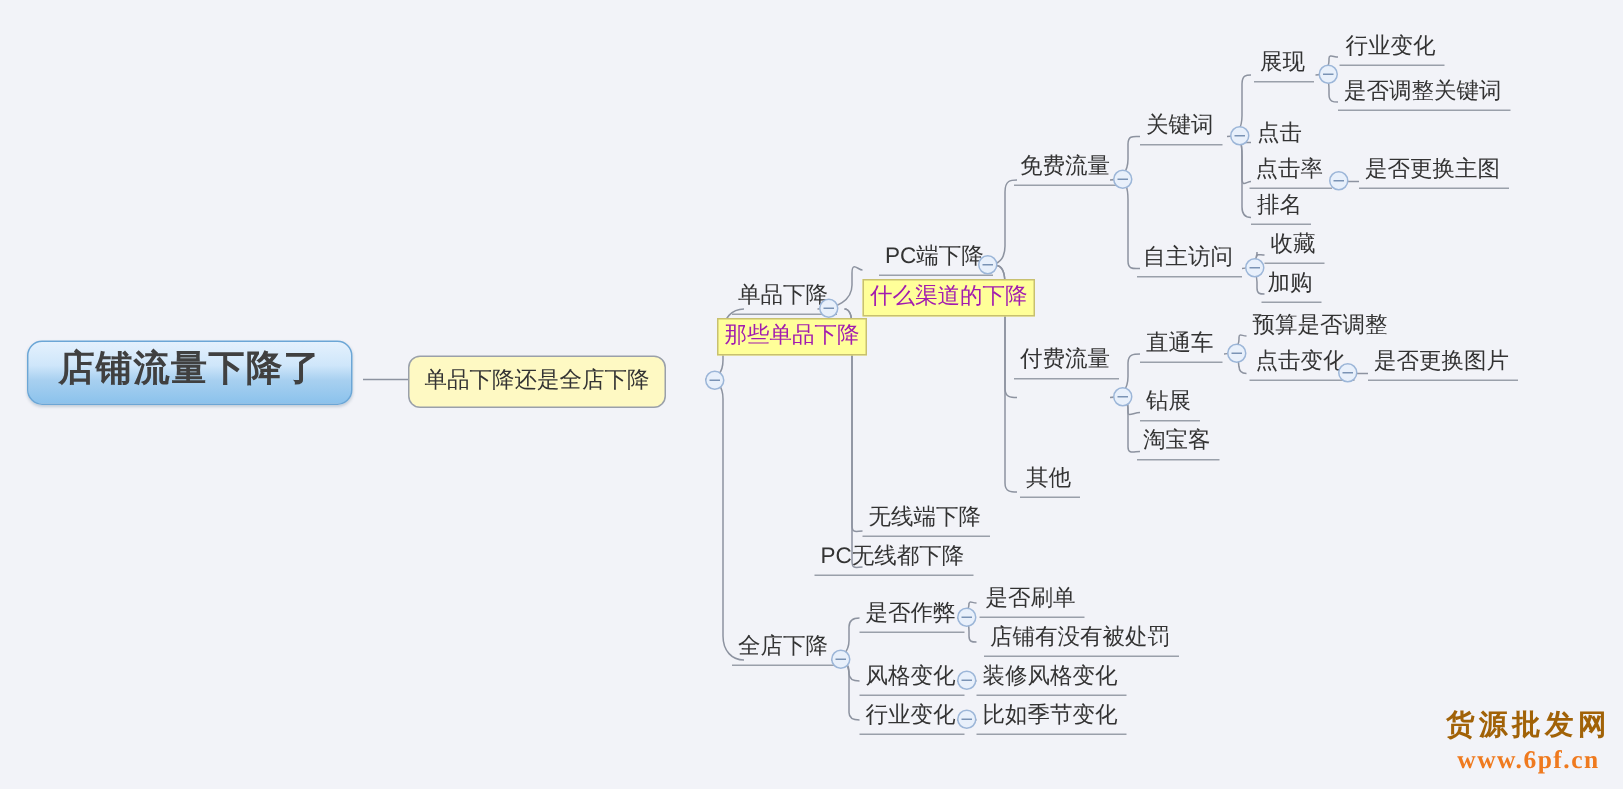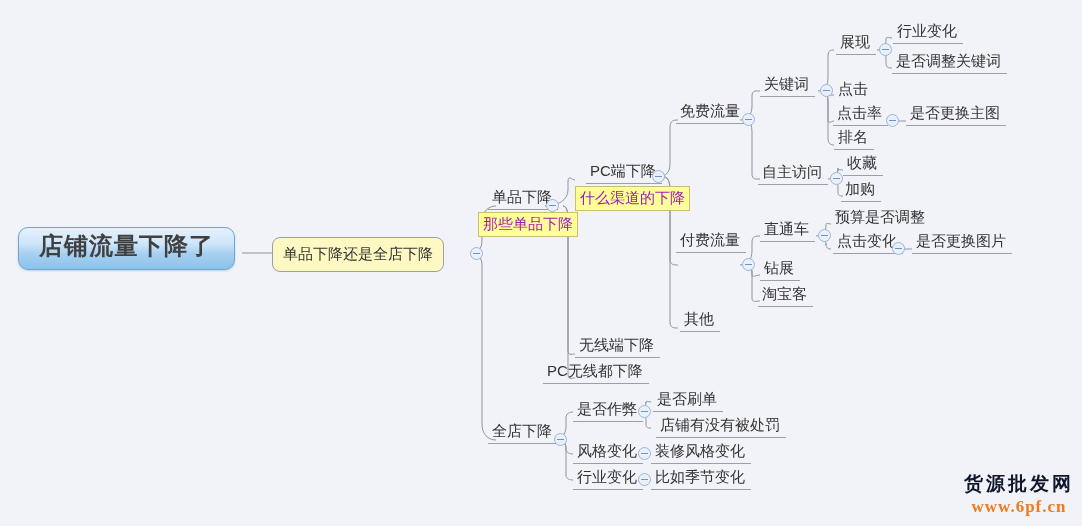--- a/index.html
+++ b/index.html
@@ -96,21 +96,21 @@
     bottom: 8px;
     text-align: center;
     color: #e8741c;
     user-select: none;
   }
   #watermark .wm-cn {
     font-size: 19px;
     font-weight: bold;
     letter-spacing: 3px;
     line-height: 24px;
-    color: #0f172a;
+    color: #a16207;
   }
   #watermark .wm-url {
     font-size: 17px;
     font-weight: bold;
     letter-spacing: 1px;
     line-height: 22px;
     color: #ef7a1f;
     font-family: "Liberation Serif", "DejaVu Serif", serif;
   }
 </style>

